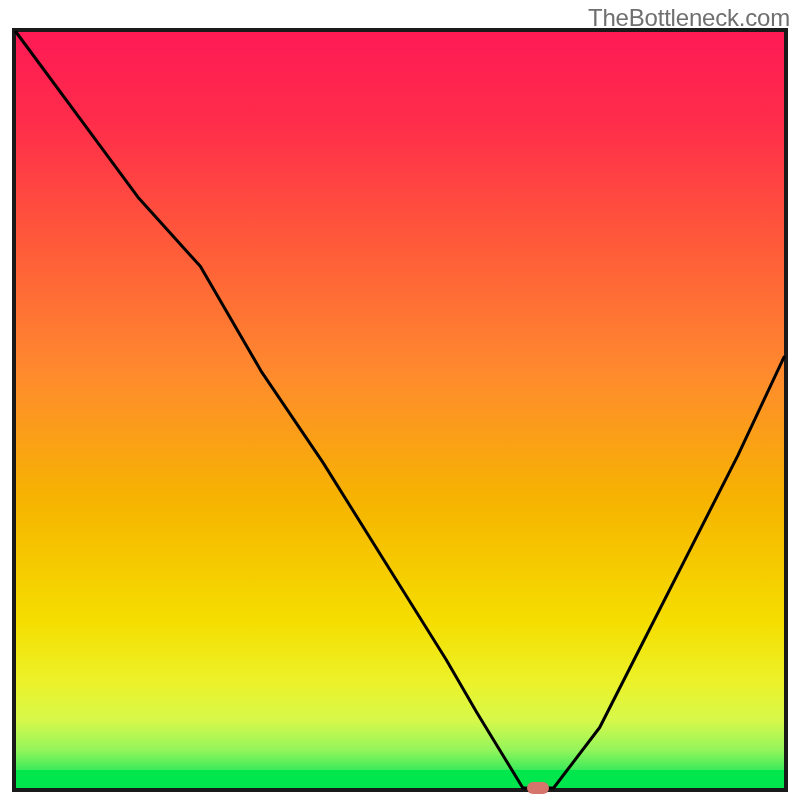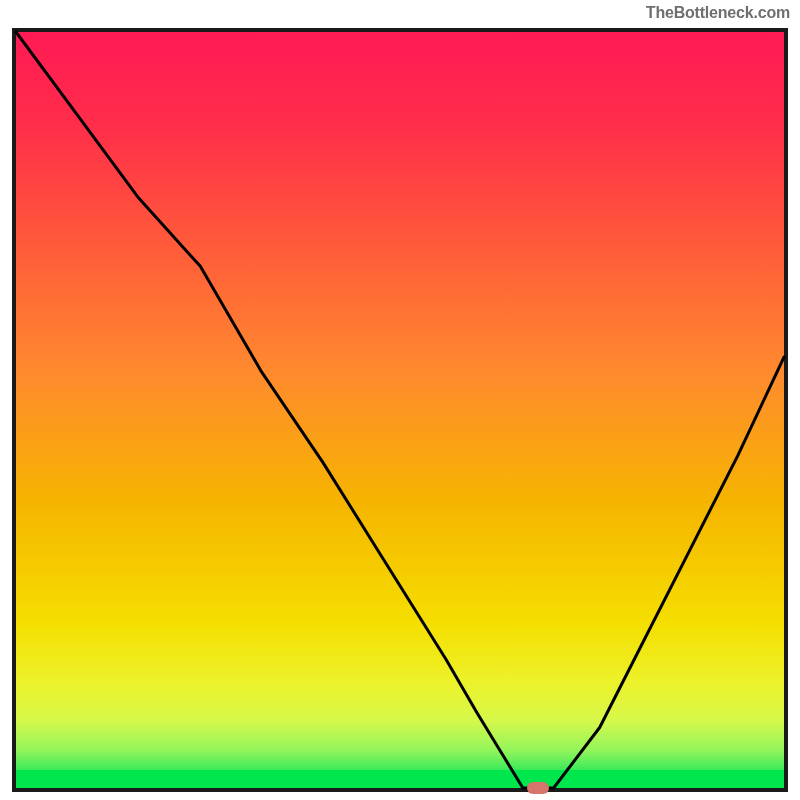--- a/index.html
+++ b/index.html
@@ -1,17 +1,17 @@
 <!DOCTYPE html>
 <html><head>
 <meta charset="utf-8">
 <style>
 html,body{margin:0;padding:0;width:800px;height:800px;overflow:hidden;font-family:Arial,Helvetica,sans-serif;background:#fff}
 .wrap{position:relative;width:800px;height:800px}
-.src{position:absolute;top:4px;right:10px;color:#6f6f6f;font-size:16px;font-weight:700;letter-spacing:-0.2px}
+.src{position:absolute;top:4px;right:10px;color:#6f6f6f;font-size:24px;font-weight:400;letter-spacing:-0.2px}
 svg.plot{position:absolute;left:12px;top:28px}
 .marker{position:absolute;width:22px;height:12px;border-radius:6px;background:#d5756c}
 </style>
 </head>
 <body>
 
 <div class="wrap">
 
   <div class="src">TheBottleneck.com</div>
 

